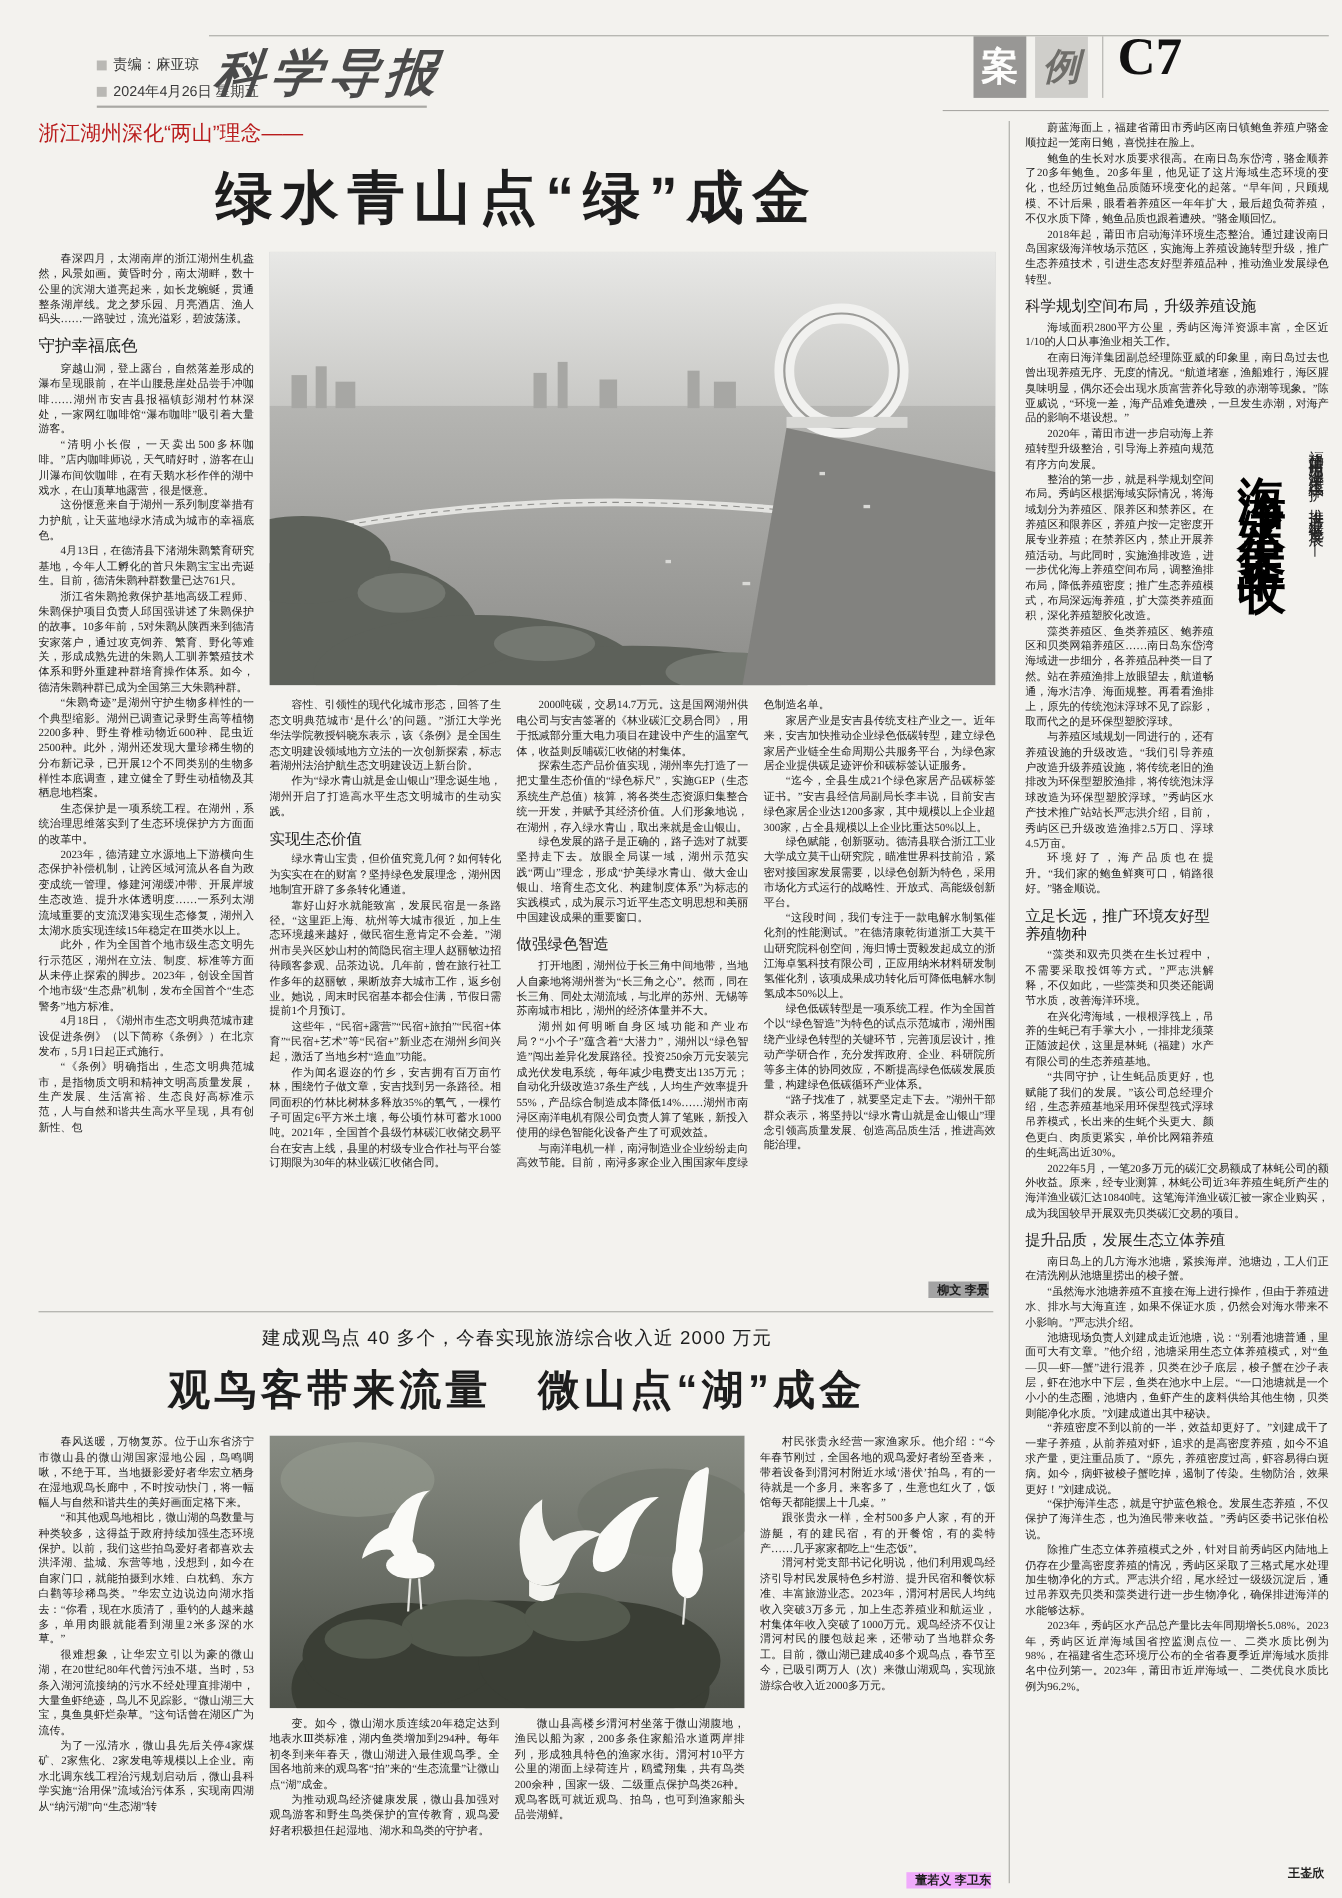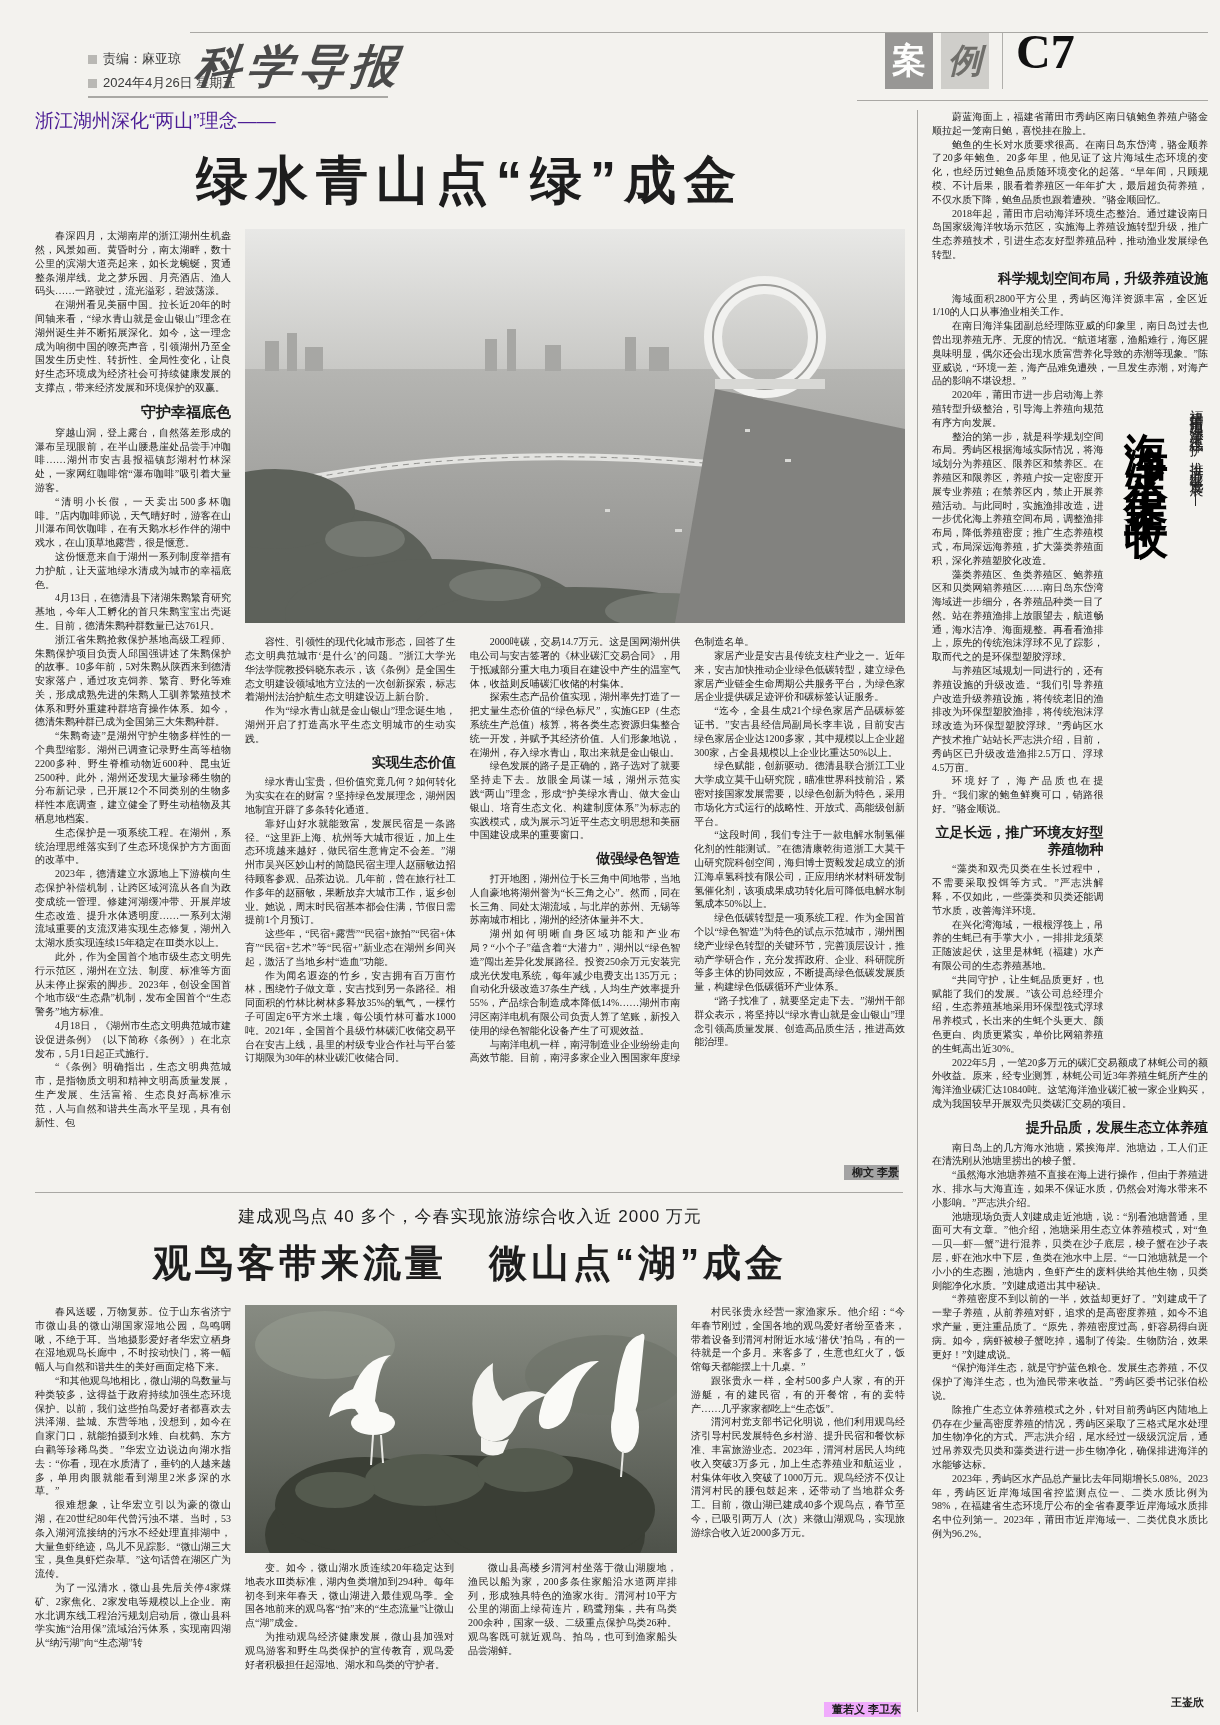--- a/index.html
+++ b/index.html
@@ -21,26 +21,26 @@
          font-size:34px;font-weight:bold;font-family:"Liberation Sans","DejaVu Sans",sans-serif;}
   .badge.dark{background:#989795;color:#fdfdfc;}
   .badge.light{background:#cfceca;color:#6f6e6a;font-family:"DejaVu Serif",serif;
                font-style:italic;margin-left:8px;}
   #badge-sep{position:absolute;left:1002px;top:33px;width:1px;height:56px;background:#b0afab;}
   #page-no{position:absolute;left:1016px;top:24px;font-size:48px;font-weight:bold;
            font-family:"Liberation Serif",serif;color:#111;}
   #hdr-rightrule{left:857px;top:100px;width:351px;height:1px;}
   
   .bodytext p{margin:0;text-indent:2em;font-size:10px;line-height:1.38;text-align:justify;}
-  .subhead{font-family:"Liberation Sans","DejaVu Sans",sans-serif;font-weight:700;
-           font-size:15px;margin:8px 0 5px;line-height:1.2;text-align:right;}
+  .subhead{font-family:"Liberation Sans","DejaVu Sans",sans-serif;font-weight:400;
+           font-size:15px;margin:8px 0 5px;line-height:1.2;}
   .byline{font-weight:bold;font-size:11px;font-family:"Liberation Sans","DejaVu Sans",sans-serif;}
   
   #huzhou{position:absolute;left:35px;top:108px;width:870px;}
-  #hz-kicker{font-size:19px;font-family:"Liberation Sans","DejaVu Sans",sans-serif;color:#4c1d95;}
+  #hz-kicker{font-size:19px;font-family:"Liberation Sans","DejaVu Sans",sans-serif;color:#b91c1c;}
   #hz-headline{text-align:center;font-size:52px;font-weight:800;letter-spacing:8px;
                font-family:"Liberation Sans","DejaVu Sans",sans-serif;margin:18px 0 20px;line-height:1.1;}
   #hz-row{display:flex;}
   #hz-col1{width:196px;height:951px;overflow:hidden;margin-right:14px;}
   #hz-main{flex:1;position:relative;}
   .photo{width:100%;background:#cfcfcf;overflow:hidden;}
   #hz-photo{height:394px;}
   #hz-cols{margin-top:12px;height:545px;overflow:hidden;column-count:3;column-gap:14px;}
   #hz-cols .subhead{font-size:14px;}
   #hz-byline{position:absolute;right:6px;bottom:0;background:#a3a3a3;padding-left:8px;}
@@ -97,21 +97,20 @@
   <div id="page-no">C7</div>
   <div class="hairline" id="hdr-rightrule"></div>
 
   <section id="huzhou">
     <div id="hz-kicker">浙江湖州深化“两山”理念——</div>
     <h1 id="hz-headline">绿水青山点“绿”成金</h1>
     <div id="hz-row">
       <div id="hz-col1" class="bodytext">
         <div>
             <p>春深四月，太湖南岸的浙江湖州生机盎然，风景如画。黄昏时分，南太湖畔，数十公里的滨湖大道亮起来，如长龙蜿蜒，贯通整条湖岸线。龙之梦乐园、月亮酒店、渔人码头……一路驶过，流光溢彩，碧波荡漾。</p>
-            <p>在湖州看见美丽中国。拉长近20年的时间轴来看，“绿水青山就是金山银山”理念在湖州诞生并不断拓展深化。如今，这一理念成为响彻中国的嘹亮声音，引领湖州乃至全国发生历史性、转折性、全局性变化，让良好生态环境成为经济社会可持续健康发展的支撑点，带来经济发展和环境保护的双赢。</p>
           </div>
         <h3 class="subhead">守护幸福底色</h3>
         <div>
             <p>穿越山洞，登上露台，自然落差形成的瀑布呈现眼前，在半山腰悬崖处品尝手冲咖啡……湖州市安吉县报福镇彭湖村竹林深处，一家网红咖啡馆“瀑布咖啡”吸引着大量游客。</p>
             <p>“清明小长假，一天卖出500多杯咖啡。”店内咖啡师说，天气晴好时，游客在山川瀑布间饮咖啡，在有天鹅水杉作伴的湖中戏水，在山顶草地露营，很是惬意。</p>
             <p>这份惬意来自于湖州一系列制度举措有力护航，让天蓝地绿水清成为城市的幸福底色。</p>
             <p>4月13日，在德清县下渚湖朱鹮繁育研究基地，今年人工孵化的首只朱鹮宝宝出壳诞生。目前，德清朱鹮种群数量已达761只。</p>
             <p>浙江省朱鹮抢救保护基地高级工程师、朱鹮保护项目负责人邱国强讲述了朱鹮保护的故事。10多年前，5对朱鹮从陕西来到德清安家落户，通过攻克饲养、繁育、野化等难关，形成成熟先进的朱鹮人工驯养繁殖技术体系和野外重建种群培育操作体系。如今，德清朱鹮种群已成为全国第三大朱鹮种群。</p>
             <p>“朱鹮奇迹”是湖州守护生物多样性的一个典型缩影。湖州已调查记录野生高等植物2200多种、野生脊椎动物近600种、昆虫近2500种。此外，湖州还发现大量珍稀生物的分布新记录，已开展12个不同类别的生物多样性本底调查，建立健全了野生动植物及其栖息地档案。</p>
             <p>生态保护是一项系统工程。在湖州，系统治理思维落实到了生态环境保护方方面面的改革中。</p>

